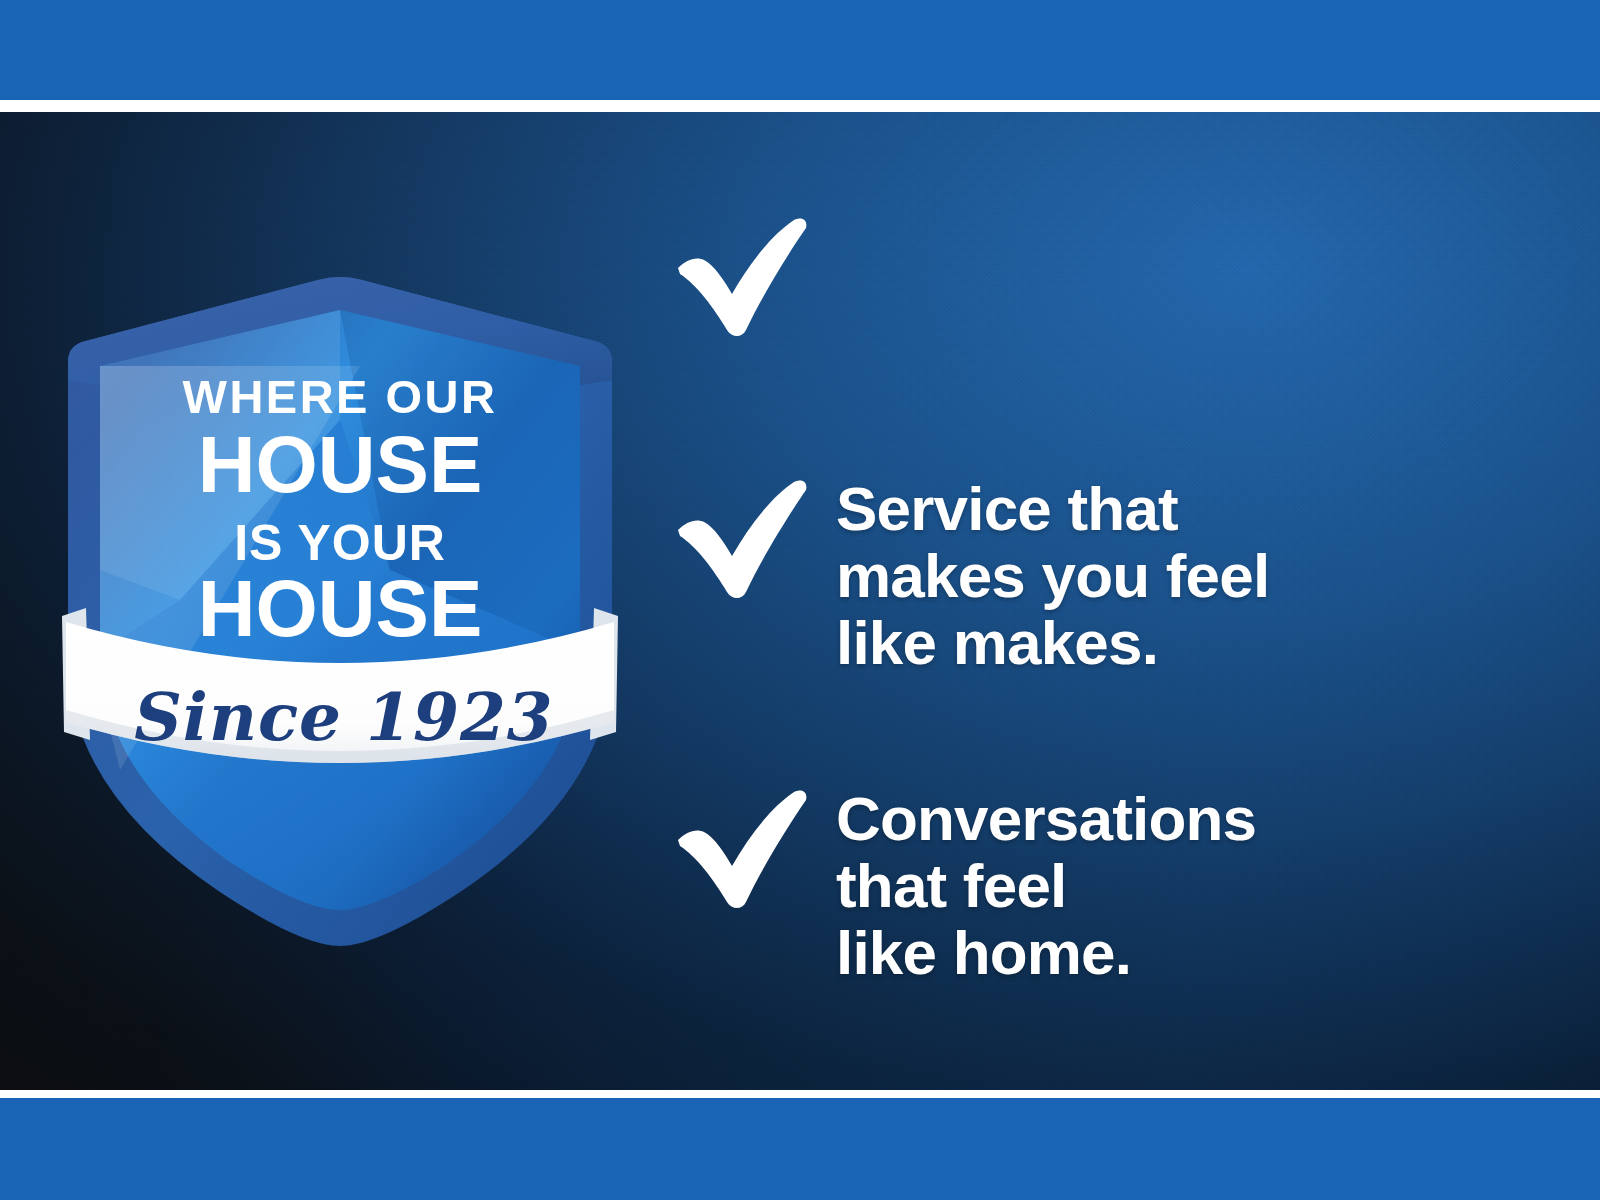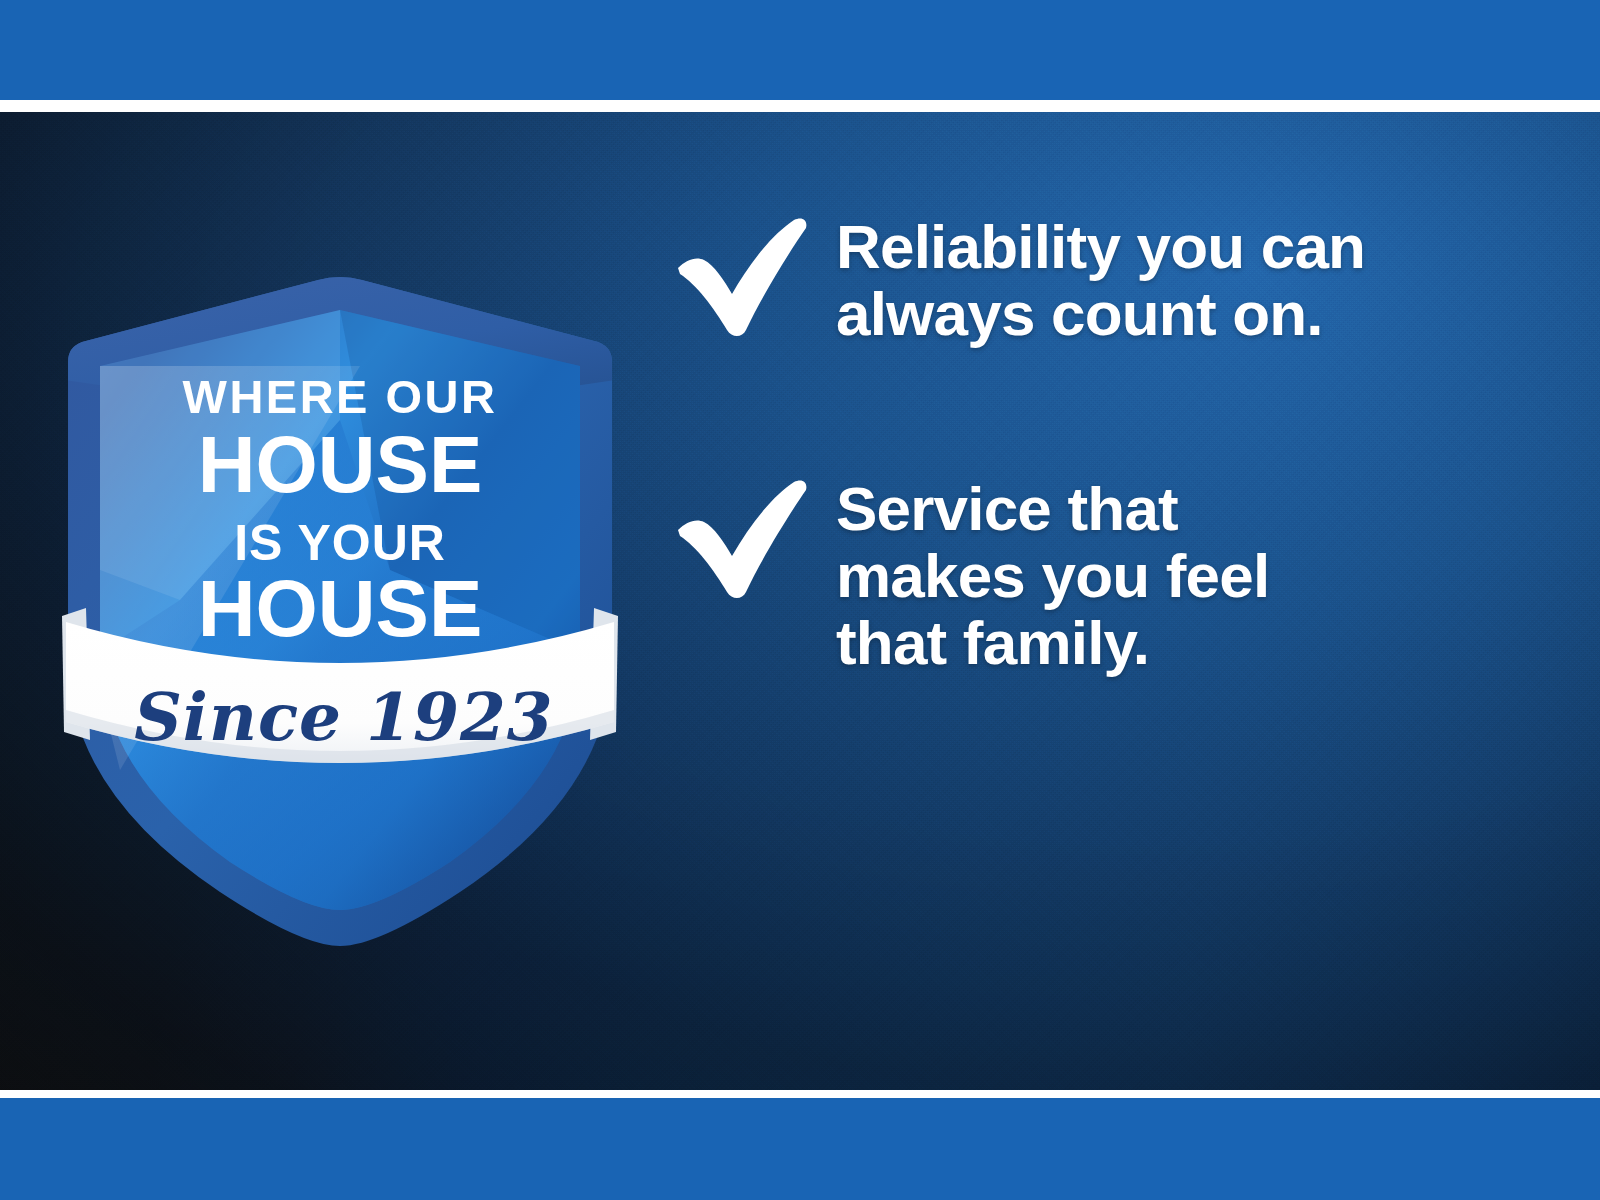--- a/index.html
+++ b/index.html
@@ -297,42 +297,57 @@
             <path d="M 8 52
                      C 16 44 26 40 34 44
                      C 44 49 54 64 62 78
                      C 78 50 100 20 124 4
                      C 132 0 138 4 136 12
                      C 118 38 92 80 76 114
                      C 72 122 62 122 57 114
                      C 44 92 26 68 10 58 Z" fill="#ffffff"></path>
           </svg>
         </div>
-        <div class="benefit-text">Reliability you can
-always count on.</div>
       </div>
 
       <div class="benefit b2">
         <div class="check">
           <svg viewBox="0 0 140 120" xmlns="http://www.w3.org/2000/svg">
             <path d="M 8 52
                      C 16 44 26 40 34 44
                      C 44 49 54 64 62 78
                      C 78 50 100 20 124 4
                      C 132 0 138 4 136 12
                      C 118 38 92 80 76 114
                      C 72 122 62 122 57 114
                      C 44 92 26 68 10 58 Z" fill="#ffffff"></path>
           </svg>
         </div>
         <div class="benefit-text">Service that
 makes you feel
-that family.</div>
+like makes.</div>
       </div>
 
+      <div class="benefit b3">
+        <div class="check">
+          <svg viewBox="0 0 140 120" xmlns="http://www.w3.org/2000/svg">
+            <path d="M 8 52
+                     C 16 44 26 40 34 44
+                     C 44 49 54 64 62 78
+                     C 78 50 100 20 124 4
+                     C 132 0 138 4 136 12
+                     C 118 38 92 80 76 114
+                     C 72 122 62 122 57 114
+                     C 44 92 26 68 10 58 Z" fill="#ffffff"></path>
+          </svg>
+        </div>
+        <div class="benefit-text">Conversations
+that feel
+like home.</div>
+      </div>
 
     </div>
   </div>
 
   <div class="white-rule rule-bottom"></div>
   <div class="bar bar-bottom"></div>
 
 </div>
 
 </body></html>

